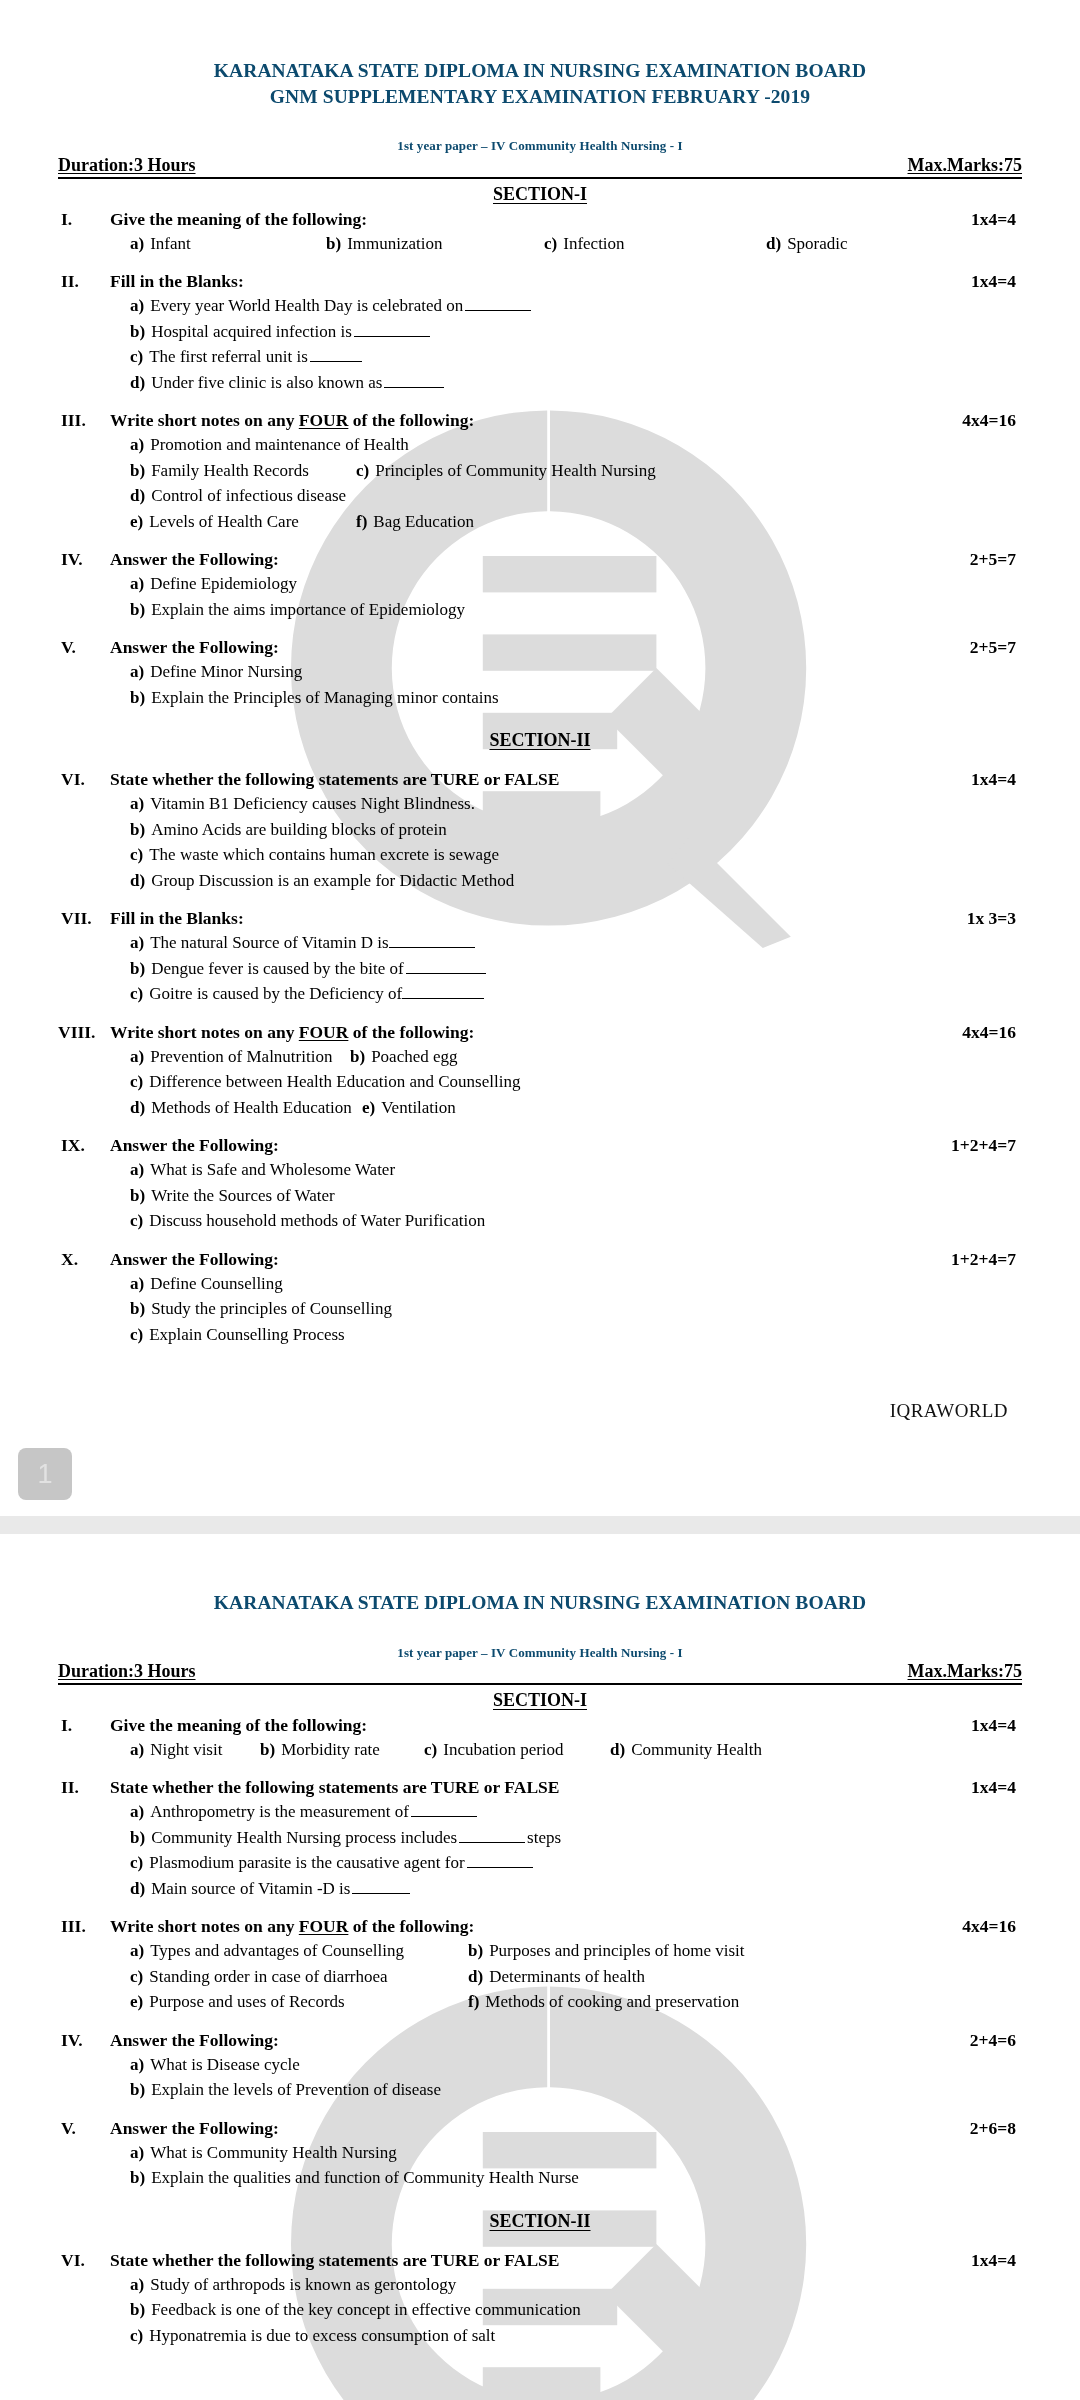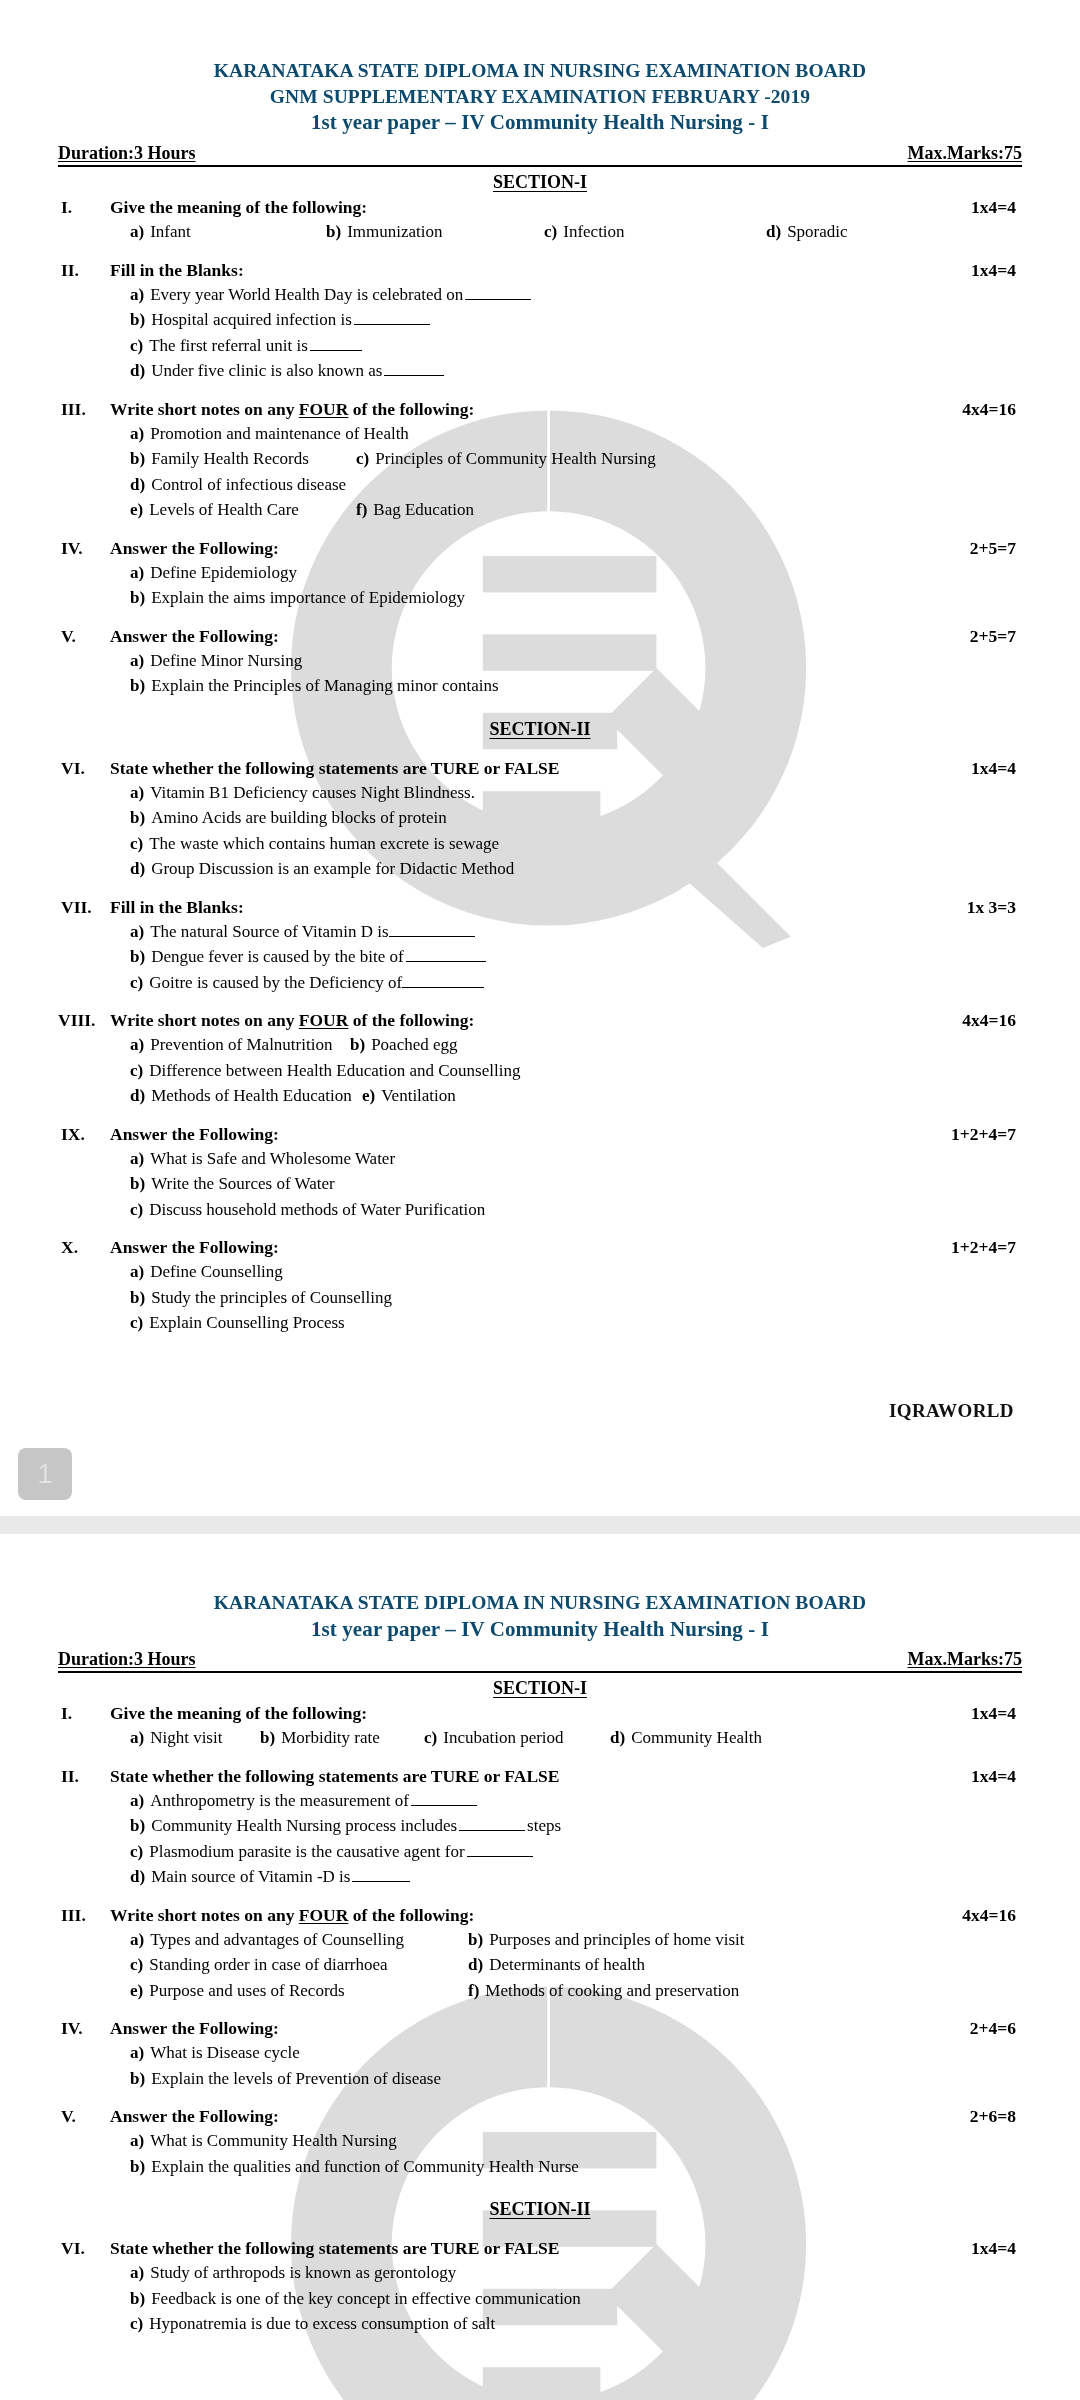--- a/index.html
+++ b/index.html
@@ -55,33 +55,32 @@
   
   .doc-header { text-align: center; position: relative; z-index: 2; }
   .hdr-line {
     font-weight: bold;
     color: #0c4a6e;
     letter-spacing: 0.1px;
     line-height: 1.32;
   }
   .hdr-1 { font-size: 19.5px; }
   .hdr-2 { font-size: 19.5px; }
-  .hdr-3 { font-size: 21px; }
+  .hdr-3 { font-size: 13px; margin-top: 28px; }
 
   .meta-row {
     position: relative;
     z-index: 2;
     display: flex;
     justify-content: space-between;
     align-items: flex-end;
     font-weight: bold;
     font-size: 18px;
     border-bottom: 2.2px solid #000;
     padding-bottom: 1px;
-    margin-top: 6px;
   }
   .meta-row .mr-left  { text-decoration: underline; text-underline-offset: 2px; }
   .meta-row .mr-right { text-decoration: underline; text-underline-offset: 2px; }
 
   .section-head {
     position: relative;
     z-index: 2;
     text-align: center;
     font-weight: bold;
     font-size: 18px;
@@ -130,23 +129,23 @@
     border-bottom: 1.6px solid #000;
     vertical-align: baseline;
     margin: 0 2px;
     height: 0.92em;
   }
 
   
   .brand {
     position: absolute;
     z-index: 2;
-    right: 66px;
+    right: 72px;
     font-family: "Liberation Serif", serif;
-    font-weight: bold;
+    font-weight: normal;
     font-size: 19px;
     letter-spacing: 0.4px;
     color: #111;
     text-align: right;
   }
   .page-badge {
     position: absolute;
     z-index: 5;
     left: 18px;
     width: 54px;

